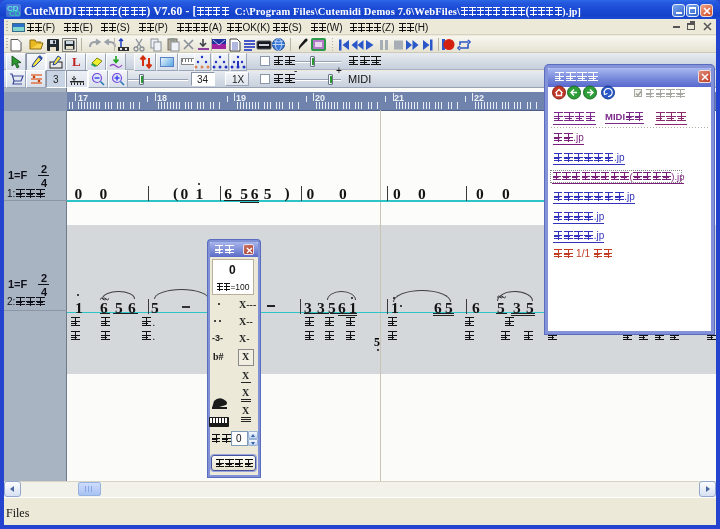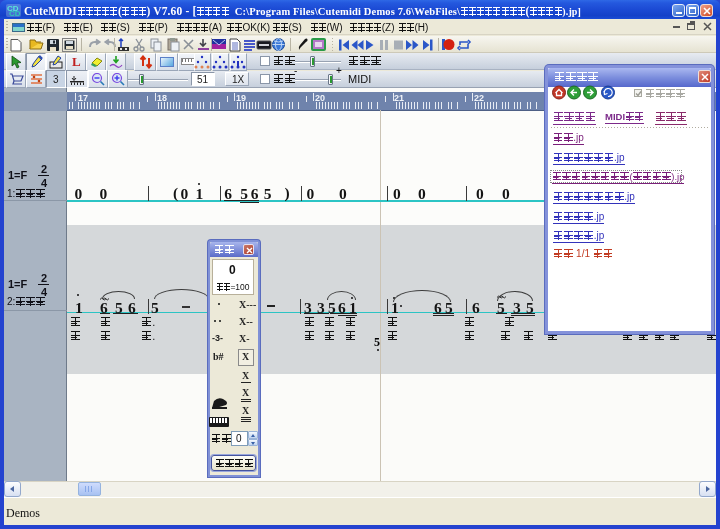--- a/index.html
+++ b/index.html
@@ -340,21 +340,21 @@
     <circle cx="6" cy="5" r="4.5" fill="#dce8f4" stroke="#7a4ae0" stroke-width="1.2"></circle>
     <line x1="3.5" y1="5" x2="8.5" y2="5" stroke="#3a3af0" stroke-width="1.4"></line>
     <line x1="6" y1="2.5" x2="6" y2="7.5" stroke="#3a3af0" stroke-width="1.4"></line>
     <line x1="9.5" y1="8.5" x2="13" y2="12" stroke="#2878b8" stroke-width="1.6"></line>
   </svg>
 
 <div class="ab" style="left:128px;top:78.5px;width:60px;height:2px;background:#98a2b2;border-bottom:1px solid #fff"></div>
 <div class="ab" style="left:139px;top:74px;width:5px;height:11px;background:linear-gradient(90deg,#fff,#cfd6e0);border:1px solid #6a7688;border-radius:1px"></div>
 <div class="ab" style="left:140.5px;top:76px;width:2px;height:7px;background:#2a9a30"></div>
 <div class="ab" style="left:191px;top:72px;width:24px;height:14px;background:#fff;border:1px solid #8a96a8;border-color:#8a96a8 #fff #fff #8a96a8"></div>
-<div class="t" style="left:197px;top:75px;font-size:10px;color:#222">51</div>
+<div class="t" style="left:197px;top:75px;font-size:10px;color:#222">34</div>
 <div class="ab" style="left:225px;top:72px;width:24px;height:14px;background:linear-gradient(180deg,#f2f5f9,#dde3ec);border:1px solid #8a96a8;border-color:#fff #9aa6b8 #9aa6b8 #fff"></div>
 <div class="t" style="left:232px;top:75px;font-size:10px;color:#222">1X</div>
 
 <div class="ab" style="left:260px;top:74px;width:10px;height:10px;background:#fff;border:1px solid #8a96a8"></div>
 <div class="t" style="left:273px;top:74px;font-size:11px;color:#111"><span class="h"></span><span class="h"></span></div>
 <div class="t" style="left:294px;top:66px;font-size:10px;color:#111">-</div>
 <div class="t" style="left:336px;top:66px;font-size:10px;color:#111">+</div>
 <div class="ab" style="left:295px;top:78.5px;width:46px;height:2px;background:#98a2b2;border-bottom:1px solid #fff"></div>
 <div class="ab" style="left:328px;top:74px;width:5px;height:11px;background:linear-gradient(90deg,#fff,#cfd6e0);border:1px solid #6a7688;border-radius:1px"></div>
 <div class="ab" style="left:329.5px;top:76px;width:2px;height:7px;background:#2a9a30"></div>
@@ -634,13 +634,13 @@
 
 <div class="ab" style="left:4px;top:481px;width:712px;height:16px;background:#f2f1ea;border-top:1px solid #d8d4c4"></div>
 <div class="ab" style="left:4px;top:481px;width:17px;height:16px;border:1px solid #93a8cc;border-radius:3px;background:linear-gradient(180deg,#fdfdfe,#d7e0f2)"></div>
 <div class="ab" style="left:10px;top:486px;width:0;height:0;border:3px solid transparent;border-right:4px solid #4a66a0;border-left:none"></div>
 <div class="ab" style="left:699px;top:481px;width:17px;height:16px;border:1px solid #93a8cc;border-radius:3px;background:linear-gradient(180deg,#fdfdfe,#d7e0f2)"></div>
 <div class="ab" style="left:706px;top:486px;width:0;height:0;border:3px solid transparent;border-left:4px solid #4a66a0;border-right:none"></div>
 <div class="ab" style="left:78px;top:482px;width:23px;height:14px;border:1px solid #95b3df;border-radius:2px;background:linear-gradient(180deg,#cfdcfd,#a8c2f2)"></div>
 <div class="ab" style="left:85px;top:486px;width:9px;height:6px;background:repeating-linear-gradient(90deg,#86a7e8 0 1px,transparent 1px 3px)"></div>
 
 <div class="ab" style="left:4px;top:497px;width:712px;height:28px;background:#ece9d8;border-top:1px solid #fff"></div>
-<div class="t" style="left:6px;top:507px;font-size:12px;color:#111;font-family:'Liberation Serif',serif">Demos</div>
+<div class="t" style="left:6px;top:507px;font-size:12px;color:#111;font-family:'Liberation Serif',serif">Files</div>
 
 </body></html>

